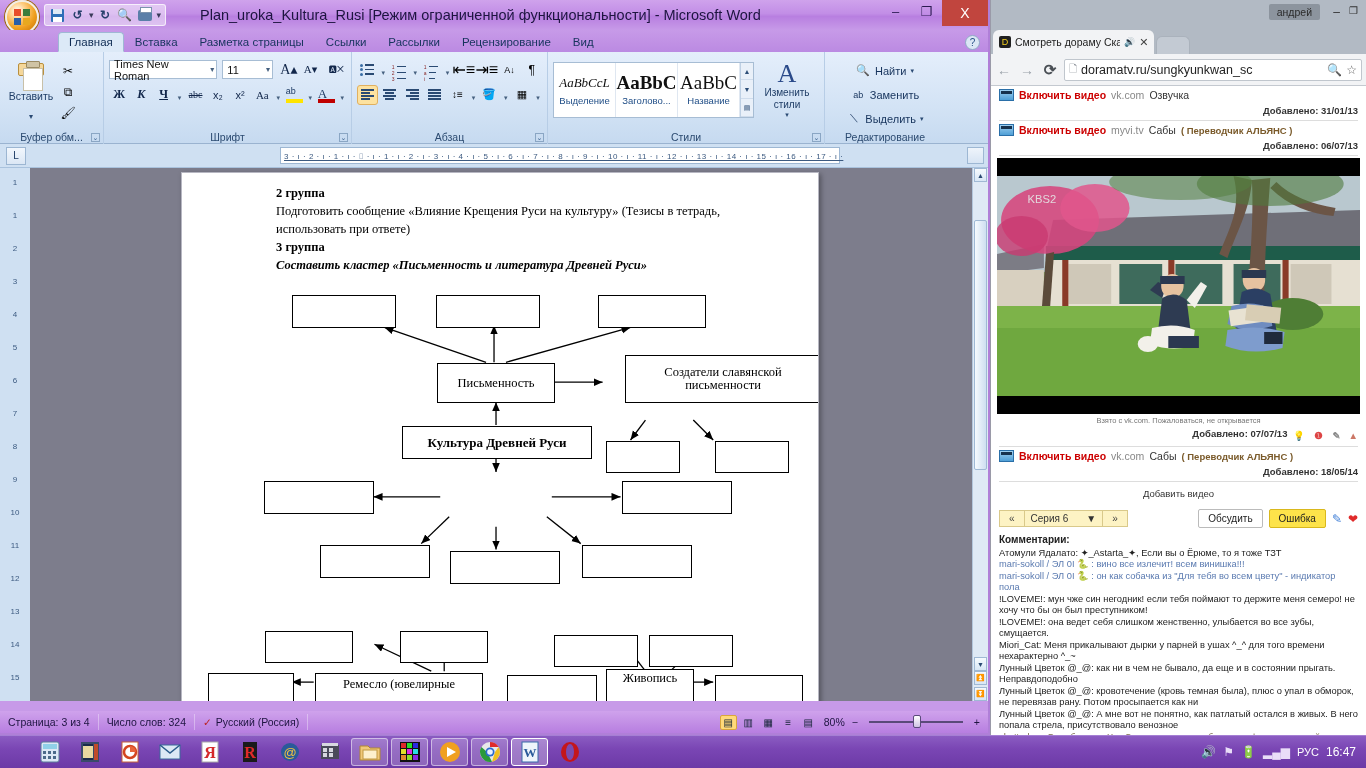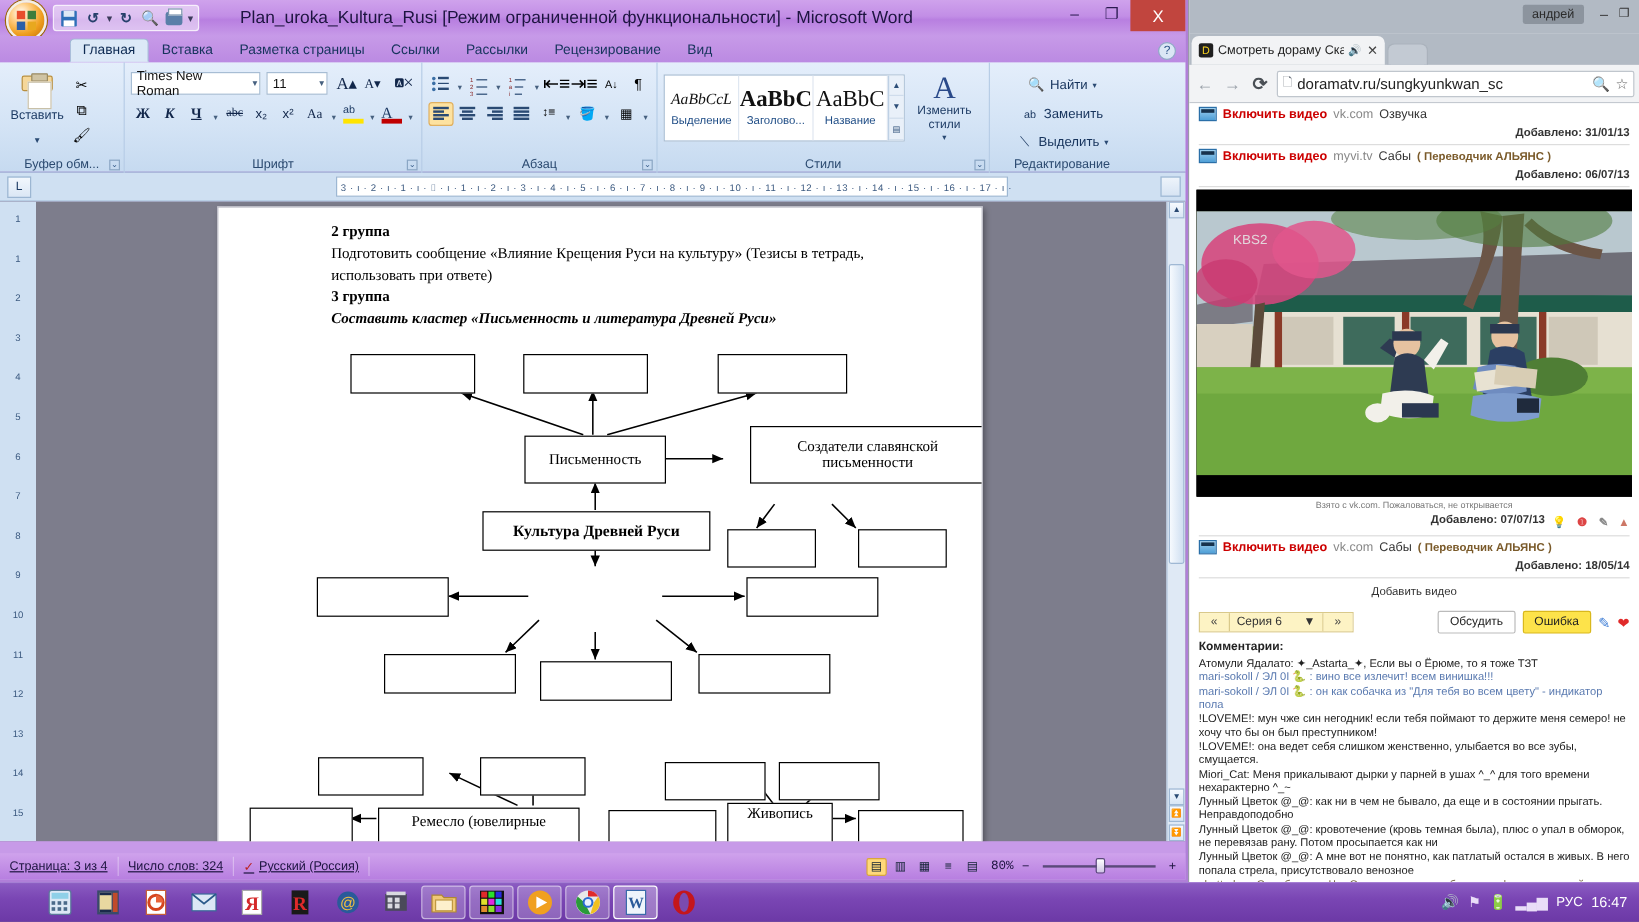--- a/index.html
+++ b/index.html
@@ -136,40 +136,40 @@
   .ebtn .ei { width:15px;height:14px;display:flex;align-items:center;justify-content:center;font-size:11px;}
 
   
   .rulerbar { height:24px; background:#cfe0f2; display:flex; align-items:center; padding: 0 6px; position:relative; border-bottom:1px solid #a9c2dd;}
   .tabsel { width:20px;height:18px;background:linear-gradient(#f2f7fd,#dbe7f5); border:1px solid #9cb6d2; font-size:10px; color:#1b3a63;
     display:flex;align-items:center;justify-content:center; }
   .ruler {
     position:absolute; left:278px; top:3px; width:1020px; height:17px; background:#fff;
     border:1px solid #9db7d3;
   }
-  .ruler .rtxt { font-size:8px; color:#3c5a80; letter-spacing:0.5px; white-space:nowrap; line-height:17px; padding-left:3px; }
+  .ruler .rtxt { font-size:8px; color:#3c5a80; letter-spacing:0.5px; white-space:nowrap; line-height:17px; padding-left:3px;text-decoration:underline; }
   .ruler-right { position:absolute; right:4px; top:3px; width:17px;height:17px; background:linear-gradient(#eef4fb,#d7e4f3);border:1px solid #9db7d3;}
 
   
   .doccanvas { position:absolute; left:0; top:168px; right:0; bottom:32px; background:#7d7d8c; overflow:hidden; }
   .vruler { position:absolute; left:0; top:0; width:30px; height:100%; background:#cfe0f2; }
   .vruler .vn { font-size:8px; color:#3c5a80; text-align:center; }
   .page { position:absolute; left:181px; top:4px; width:638px; height:540px; background:#fff; border:1px solid #b7b7c2;
           box-shadow: 2px 2px 5px rgba(0,0,0,0.35); overflow:hidden; }
   .doctext { font-family:"Liberation Serif", serif; color:#000; }
   .d-bold { font-weight:bold; }
   .d-bi { font-weight:bold; font-style:italic; }
   .scroll-v { position:absolute; right:0; top:0; width:16px; height:100%; background:#dfe9f5; border-left:1px solid #b3c6dc; }
   .scroll-v .thumb { position:absolute; left:1px; top:52px; width:13px; height:250px; background:linear-gradient(to right,#f6fafe,#cfdff1); border:1px solid #9fb8d4; border-radius:2px; }
   .scroll-v .ar { position:absolute; left:1px; width:13px; height:14px; background:linear-gradient(#f6fafe,#d8e6f5); border:1px solid #9fb8d4; font-size:7px; color:#2a4a73; display:flex;align-items:center;justify-content:center;}
 
   
   .statusbar { position:absolute; left:0; bottom:0; width:100%; height:22px;
      background: linear-gradient(to bottom,#cfa2ec,#b77ee0); display:flex; align-items:center; font-size:10.5px; color:#1d1440; }
-  .sb-item { padding: 0 8px; border-right:1px solid rgba(255,255,255,0.35); height:16px; display:flex; align-items:center; gap:4px; white-space:nowrap;text-decoration:underline;}
+  .sb-item { padding: 0 8px; border-right:1px solid rgba(255,255,255,0.35); height:16px; display:flex; align-items:center; gap:4px; white-space:nowrap;}
   .sb-right { margin-left:auto; display:flex; align-items:center; gap:3px; padding-right:8px; }
   .viewbtn { width:17px;height:15px;display:flex;align-items:center;justify-content:center;font-size:10px;color:#123; }
   .viewbtn.on { background:#ffd97a; border:1px solid #d8a63c; border-radius:2px; }
   .zoomslider { width:110px; height:14px; position:relative; display:flex; align-items:center; }
   .zoomslider .track { position:absolute; left:8px; right:8px; top:6px; height:2px; background:#5a4a7a; }
   .zoomslider .knob { position:absolute; left:52px; top:0; width:8px; height:13px; background:linear-gradient(#ffffff,#cfc4e4); border:1px solid #5a4a7a; border-radius:2px;}
 
   
   #browser {
     position:absolute; left:990px; top:0; width:376px; height:735px; background:#dfe3e8; overflow:hidden;
@@ -612,21 +612,21 @@
       <div class="sb-item">
         <span style="color:#b22;">✓</span>
         <span>Русский (Россия)</span>
       </div>
       <div class="sb-right">
         <div class="viewbtn on">▤</div>
         <div class="viewbtn">▥</div>
         <div class="viewbtn">▦</div>
         <div class="viewbtn">≡</div>
         <div class="viewbtn">▤</div>
-        <div style="padding:0 4px;font-family:Liberation Mono, monospace;">80%</div>
+        <div style="padding:0 4px;">80%</div>
         <div class="end">−</div>
         <div class="zoomslider">
           <span class="track"></span>
             <span class="knob"></span>
         </div>
         <div class="end">+</div>
       </div>
     </div>
   </div>
 

